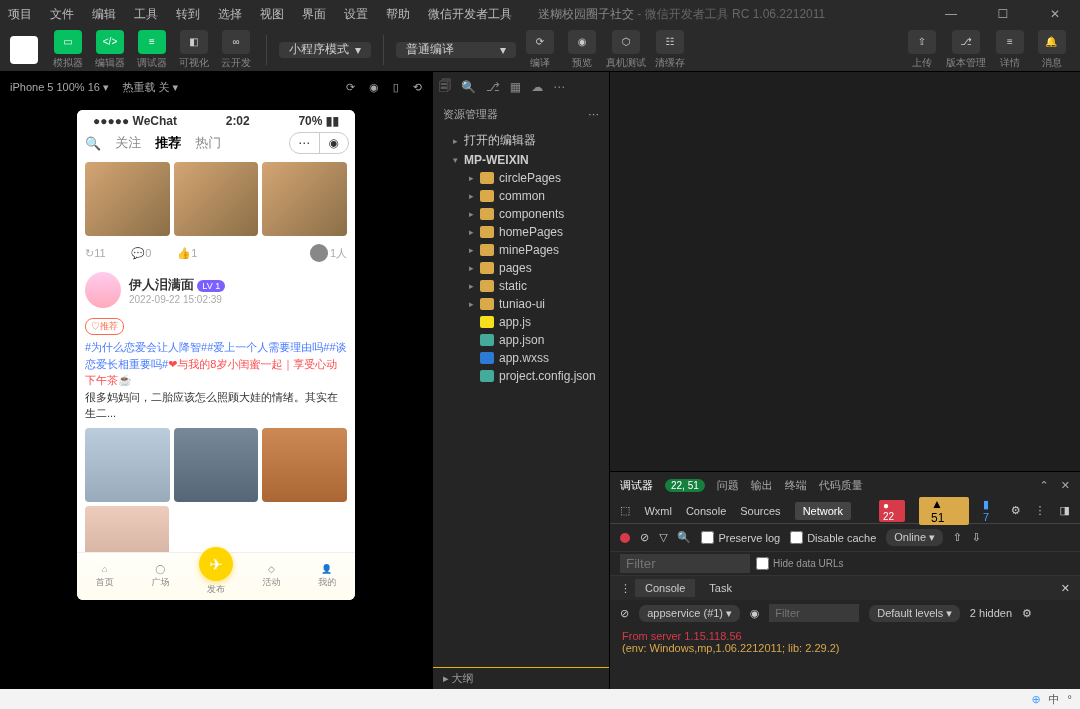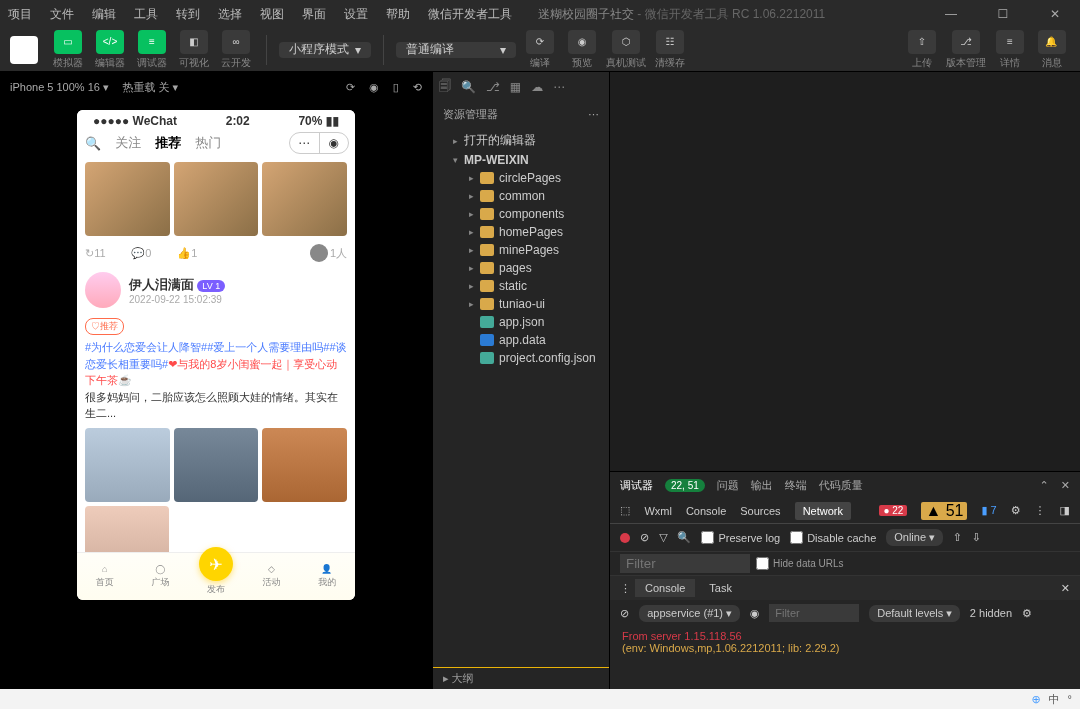--- a/index.html
+++ b/index.html
@@ -76,21 +76,21 @@
 .console-tabs{height:24px;display:flex;align-items:center;padding:0 10px;gap:4px;font-size:11px;background:#2a2a2a}
 .console-tabs .ct{padding:3px 10px}
 .console-tabs .ct.at{background:#3a3a3a}
 .console-bar{height:26px;display:flex;align-items:center;gap:10px;padding:0 10px;font-size:11px}
 .console-bar input{background:#3a3a3a;border:none;color:#ccc;padding:3px 6px;font-size:11px;width:90px}
 .console-out{flex:1;padding:4px 12px;font-family:monospace;font-size:11px}
 .console-out .err{color:#d73a49}
 .console-out .env{color:#d9a94a}
 .outline{height:24px;padding:3px 10px;color:#999;font-size:11px;border-top:1px solid #eab308}
 .footer{height:20px;background:#f3f3f3;position:absolute;bottom:0;left:0;right:0;display:flex;align-items:center;justify-content:flex-end;padding:0 8px;gap:8px;color:#555;font-size:11px}
-.badge-y{background:#d9a94a;color:#000;padding:0 4px;border-radius:2px;font-size:16px}
+.badge-y{background:#d9a94a;color:#000;padding:0 12px;border-radius:2px;font-size:12px}
 .badge-r{background:#d73a49;color:#fff;padding:0 4px;border-radius:2px;font-size:10px}
 .badge-b{color:#4a9eff}
 </style>
 </head>
 <body>
 
 <div class="titlebar">
   <span class="menu">项目</span>
   <span class="menu">文件</span>
   <span class="menu">编辑</span>
@@ -323,27 +323,32 @@
           <span class="fi folder"></span>
           <span>static</span>
         </div>
       <div class="ti d2">
           <span class="tw">▸</span>
           <span class="fi folder"></span>
           <span>tuniao-ui</span>
         </div>
       <div class="ti d2">
           <span class="tw"></span>
+          <span class="fi js"></span>
+          <span>app.js</span>
+        </div>
+      <div class="ti d2">
+          <span class="tw"></span>
           <span class="fi json"></span>
           <span>app.json</span>
         </div>
       <div class="ti d2">
           <span class="tw"></span>
           <span class="fi wxss"></span>
-          <span>app.data</span>
+          <span>app.wxss</span>
         </div>
       <div class="ti d2">
           <span class="tw"></span>
           <span class="fi json"></span>
           <span>project.config.json</span>
         </div>
     </div>
     <div class="outline">▸ <span>大纲</span></div>
   </div>
 

